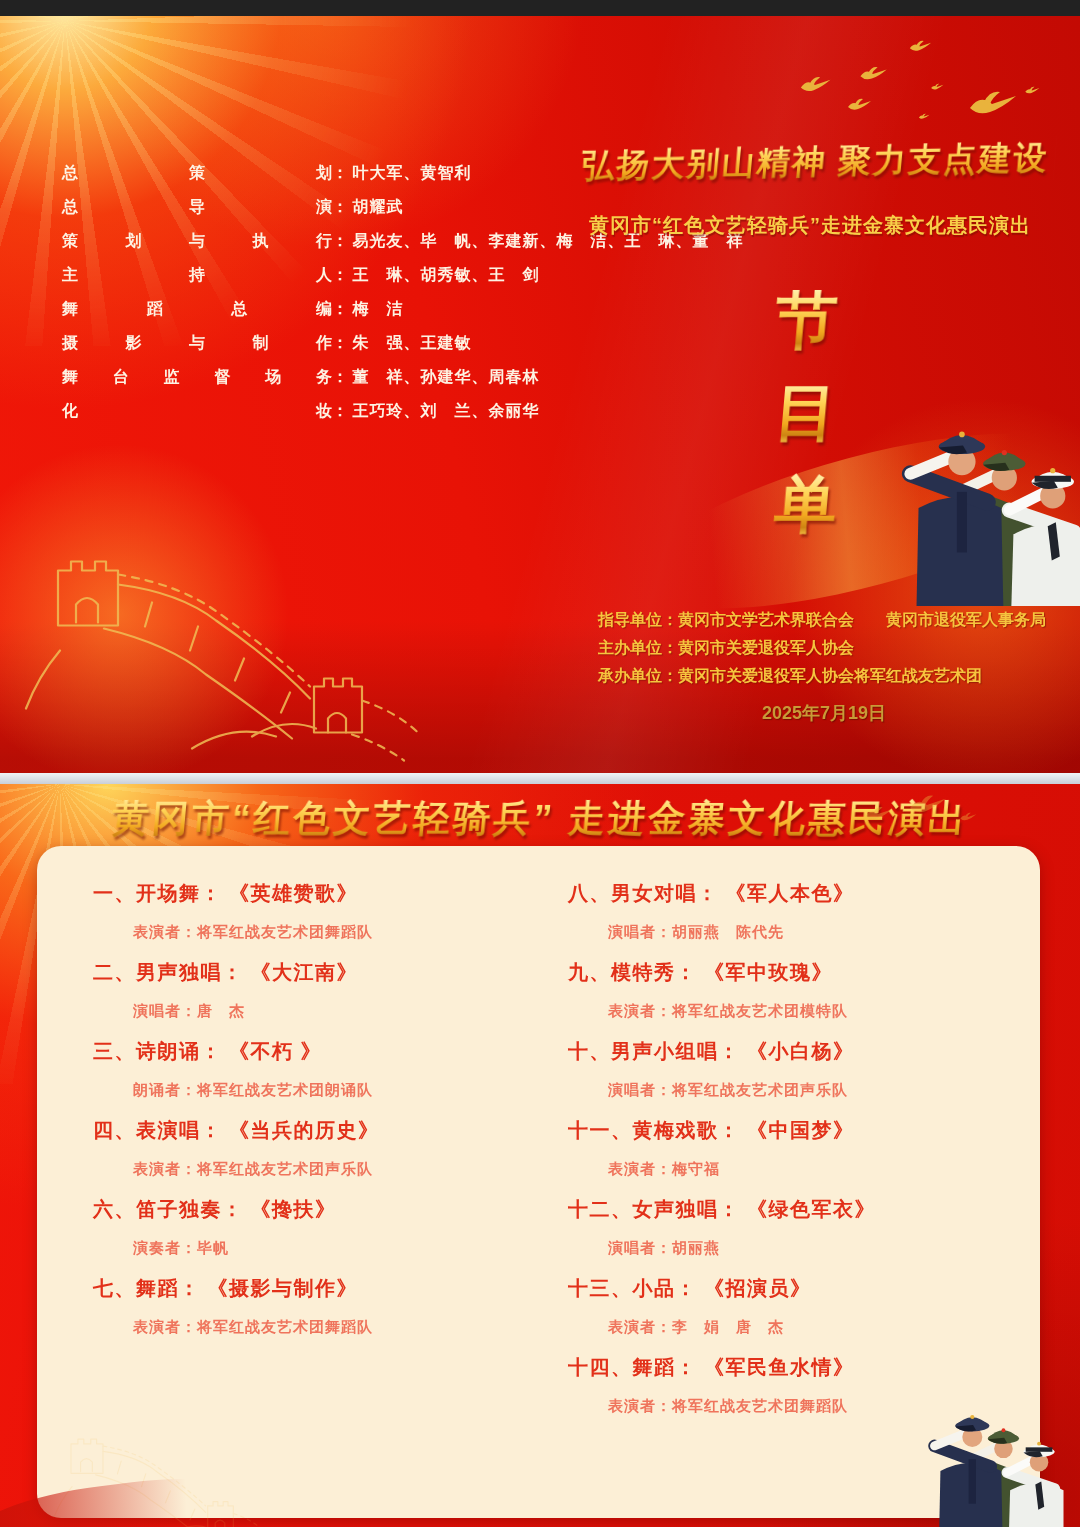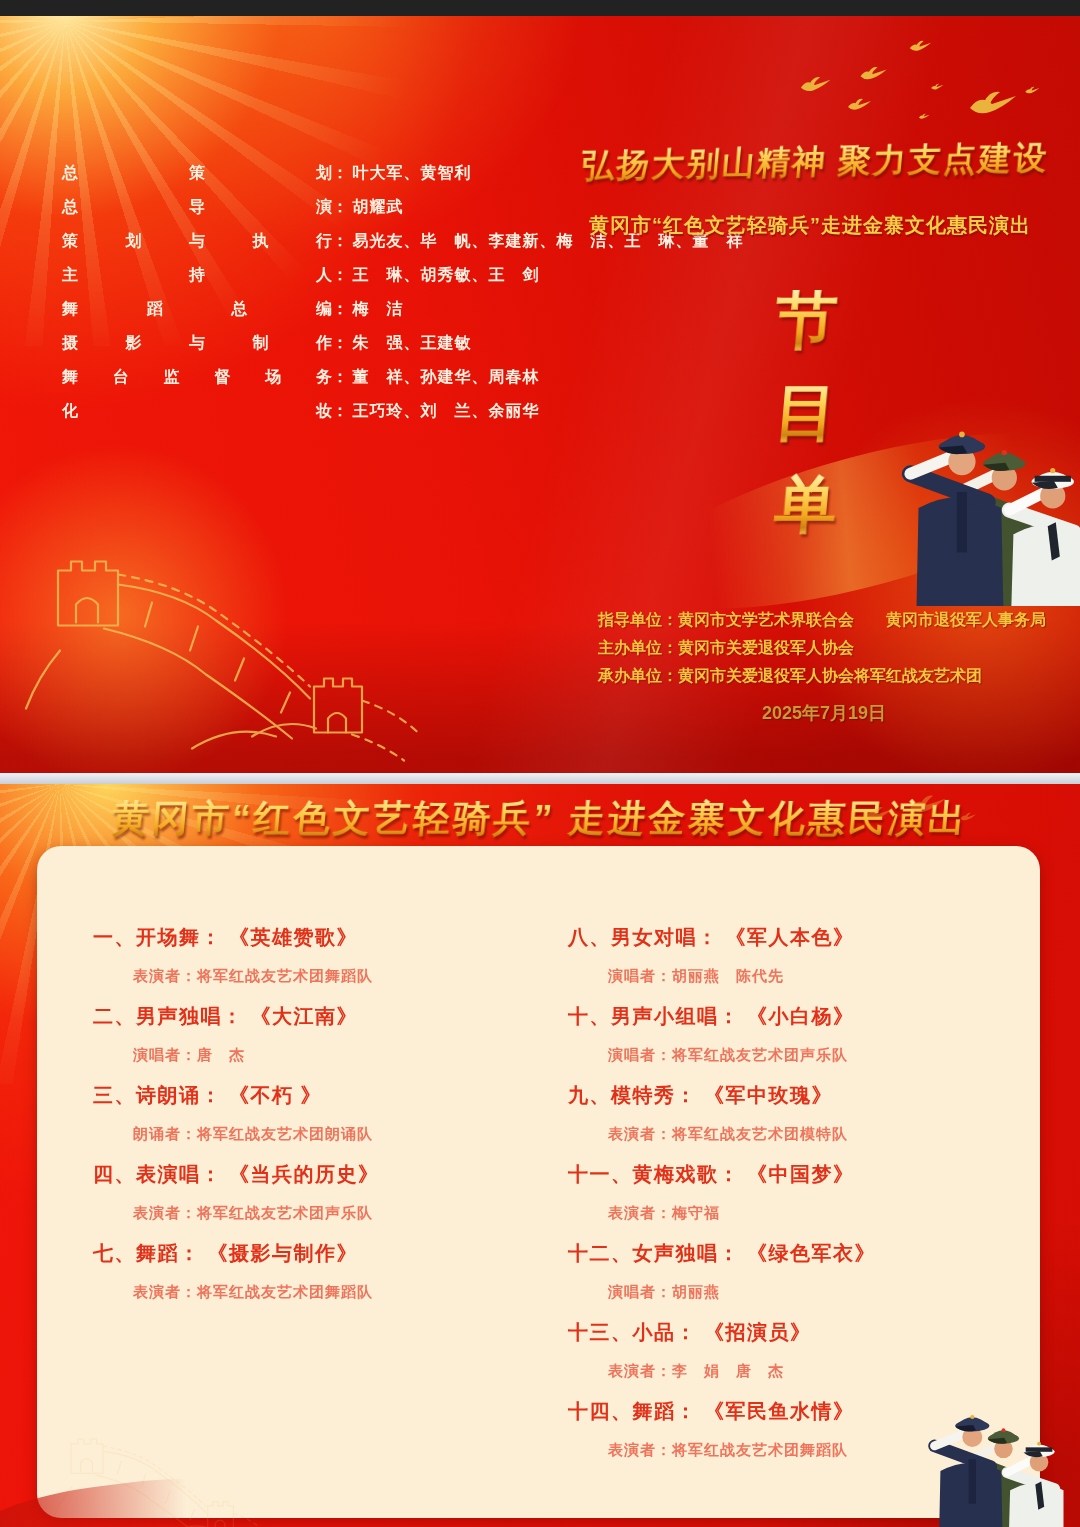--- a/index.html
+++ b/index.html
@@ -90,21 +90,21 @@
   .doves2{position:absolute;left:855px;top:772px;width:160px;height:60px;opacity:.4;}
   .program-box{
     position:absolute;left:37px;top:830px;width:1003px;height:672px;
     background:#fcefd6;border-radius:24px;
     box-shadow:0 4px 14px rgba(90,0,0,.35);
   }
   .wall2{position:absolute;left:40px;top:1390px;width:235px;height:140px;opacity:.14;}
   .wave2{position:absolute;left:-30px;top:1468px;width:300px;height:80px;transform:rotate(-7deg);
     border-radius:45%;
     background:linear-gradient(95deg, rgba(200,18,8,.8) 10%, rgba(200,18,8,0) 72%);}
-  .prog-cols{position:absolute;left:37px;top:830px;width:1003px;height:672px;
+  .prog-cols{position:absolute;left:37px;top:786px;width:1003px;height:672px;
     display:flex;padding-top:78px;box-sizing:border-box;}
   .prog-col-left{margin-left:56px;width:430px;}
   .prog-col-right{margin-left:45px;width:460px;}
   .prog-item{margin-bottom:16px;}
   .prog-heading{font-size:20px;font-weight:700;color:#e23019;letter-spacing:1.5px;
     line-height:26px;margin-bottom:15px;white-space:nowrap;}
   .prog-performer{font-size:15px;font-weight:700;color:#ef745c;letter-spacing:1px;
     line-height:22px;padding-left:40px;white-space:nowrap;}
   .soldiers2{position:absolute;right:0;bottom:0;width:205px;height:152px;}
   .hidden-defs{position:absolute;width:0;height:0;overflow:hidden;}
@@ -281,36 +281,40 @@
   </div>
         <div class="prog-item">
     <div class="prog-heading">三、诗朗诵： 《不朽 》</div>
     <div class="prog-performer">朗诵者：将军红战友艺术团朗诵队</div>
   </div>
         <div class="prog-item">
     <div class="prog-heading">四、表演唱： 《当兵的历史》</div>
     <div class="prog-performer">表演者：将军红战友艺术团声乐队</div>
   </div>
         <div class="prog-item">
+    <div class="prog-heading">六、笛子独奏： 《搀扶》</div>
+    <div class="prog-performer">演奏者：毕帆</div>
+  </div>
+        <div class="prog-item">
     <div class="prog-heading">七、舞蹈： 《摄影与制作》</div>
     <div class="prog-performer">表演者：将军红战友艺术团舞蹈队</div>
   </div>
       </div>
     <div class="prog-col-right" id="prog-right">
         <div class="prog-item">
     <div class="prog-heading">八、男女对唱： 《军人本色》</div>
     <div class="prog-performer">演唱者：胡丽燕　陈代先</div>
   </div>
         <div class="prog-item">
+    <div class="prog-heading">九、模特秀： 《军中玫瑰》</div>
+    <div class="prog-performer">表演者：将军红战友艺术团模特队</div>
+  </div>
+        <div class="prog-item">
     <div class="prog-heading">十、男声小组唱： 《小白杨》</div>
     <div class="prog-performer">演唱者：将军红战友艺术团声乐队</div>
-  </div>
-        <div class="prog-item">
-    <div class="prog-heading">九、模特秀： 《军中玫瑰》</div>
-    <div class="prog-performer">表演者：将军红战友艺术团模特队</div>
   </div>
         <div class="prog-item">
     <div class="prog-heading">十一、黄梅戏歌： 《中国梦》</div>
     <div class="prog-performer">表演者：梅守福</div>
   </div>
         <div class="prog-item">
     <div class="prog-heading">十二、女声独唱： 《绿色军衣》</div>
     <div class="prog-performer">演唱者：胡丽燕</div>
   </div>
         <div class="prog-item">

